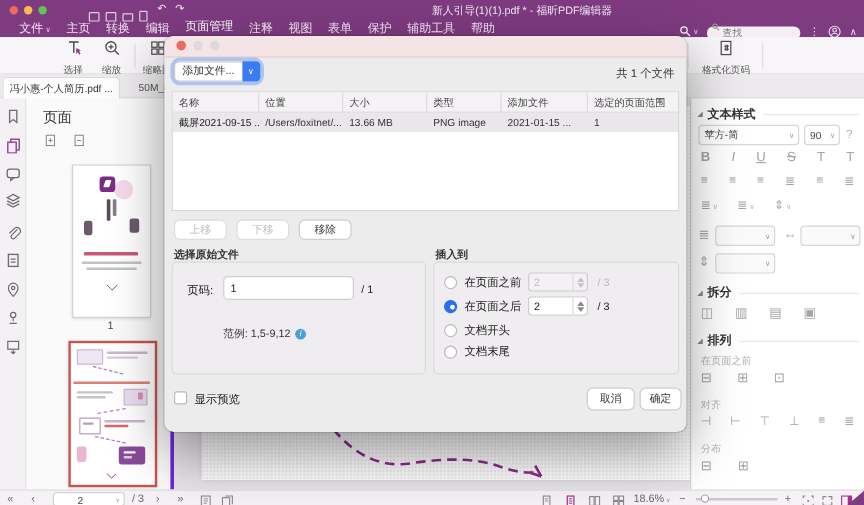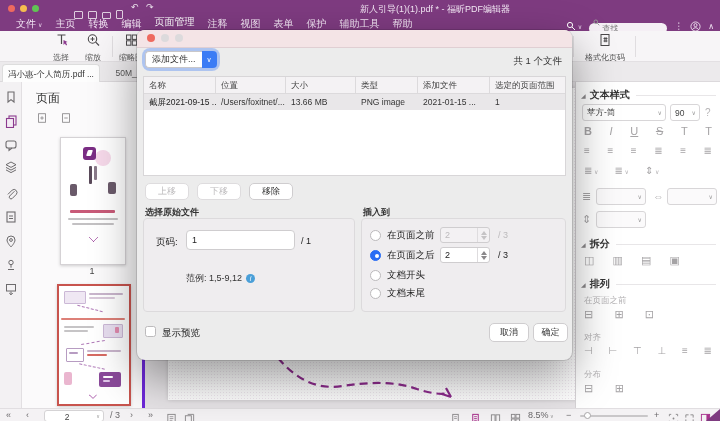--- a/index.html
+++ b/index.html
@@ -415,21 +415,21 @@
   <span class="abs" style="left:490px;top:1px"><svg width="11" height="11" viewBox="0 0 12 12">
         <rect x="1.5" y="2" width="4" height="8" fill="none" stroke="#8a888a"></rect>
         <rect x="6.5" y="2" width="4" height="8" fill="none" stroke="#8a888a"></rect>
       </svg></span>
   <span class="abs" style="left:510px;top:1px"><svg width="11" height="11" viewBox="0 0 12 12">
         <rect x="1.5" y="1.5" width="4" height="4" fill="none" stroke="#8a888a"></rect>
         <rect x="6.5" y="1.5" width="4" height="4" fill="none" stroke="#8a888a"></rect>
         <rect x="1.5" y="6.5" width="4" height="4" fill="none" stroke="#8a888a"></rect>
         <rect x="6.5" y="6.5" width="4" height="4" fill="none" stroke="#8a888a"></rect>
       </svg></span>
-  <span class="sb" style="left:528px"><span>8.5%</span><span style="font-size:5px;color:#999"> ∨</span></span>
+  <span class="sb" style="left:528px"><span>18.6%</span><span style="font-size:5px;color:#999"> ∨</span></span>
   <span class="sb" style="left:566px">−</span>
   <span class="abs" style="left:580px;top:6px;width:68px;height:2px;background:#c9c7c9;border-radius:1px"></span>
   <span class="abs" style="left:584px;top:3px;width:7px;height:7px;border-radius:50%;background:#fff;border:1px solid #a9a7a9;box-sizing:border-box"></span>
   <span class="sb" style="left:654px">+</span>
   <span class="abs" style="left:668px;top:1px"><svg width="11" height="11" viewBox="0 0 12 12">
         <path d="M1.5 3.5v-2h2M10.5 3.5v-2h-2M1.5 8.5v2h2M10.5 8.5v2h-2" fill="none" stroke="#8a888a"></path>
         <circle cx="6" cy="6" r="1" fill="#8a888a"></circle>
       </svg></span>
   <span class="abs" style="left:684px;top:1px"><svg width="11" height="11" viewBox="0 0 12 12">
         <path d="M2 5V2h3M10 5V2H7M2 7v3h3M10 7v3H7" fill="none" stroke="#8a888a"></path>

